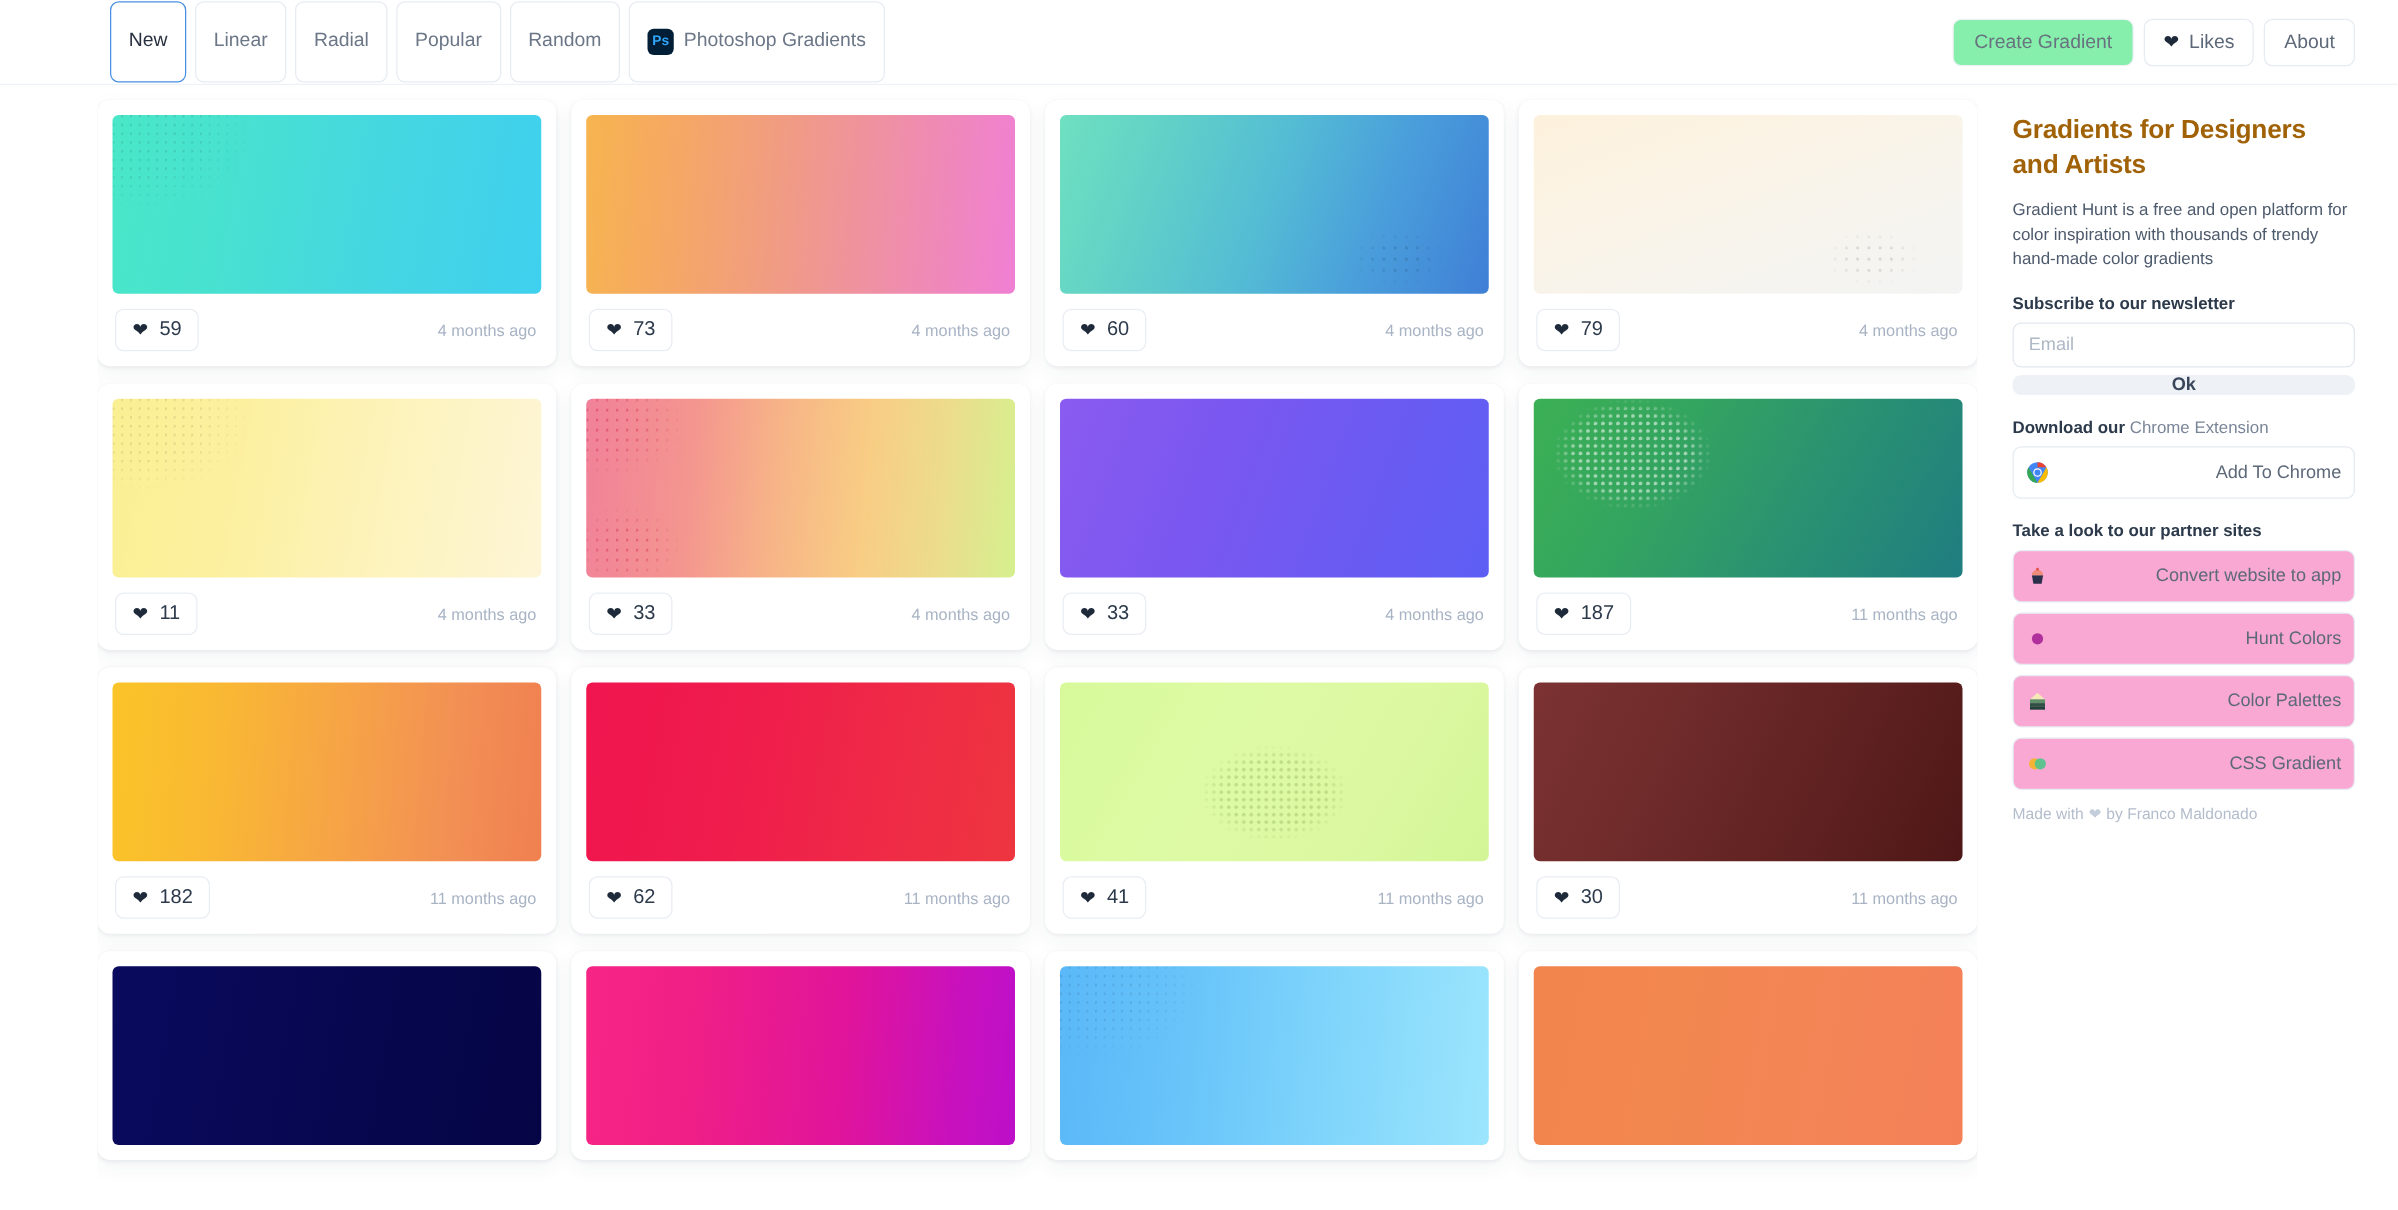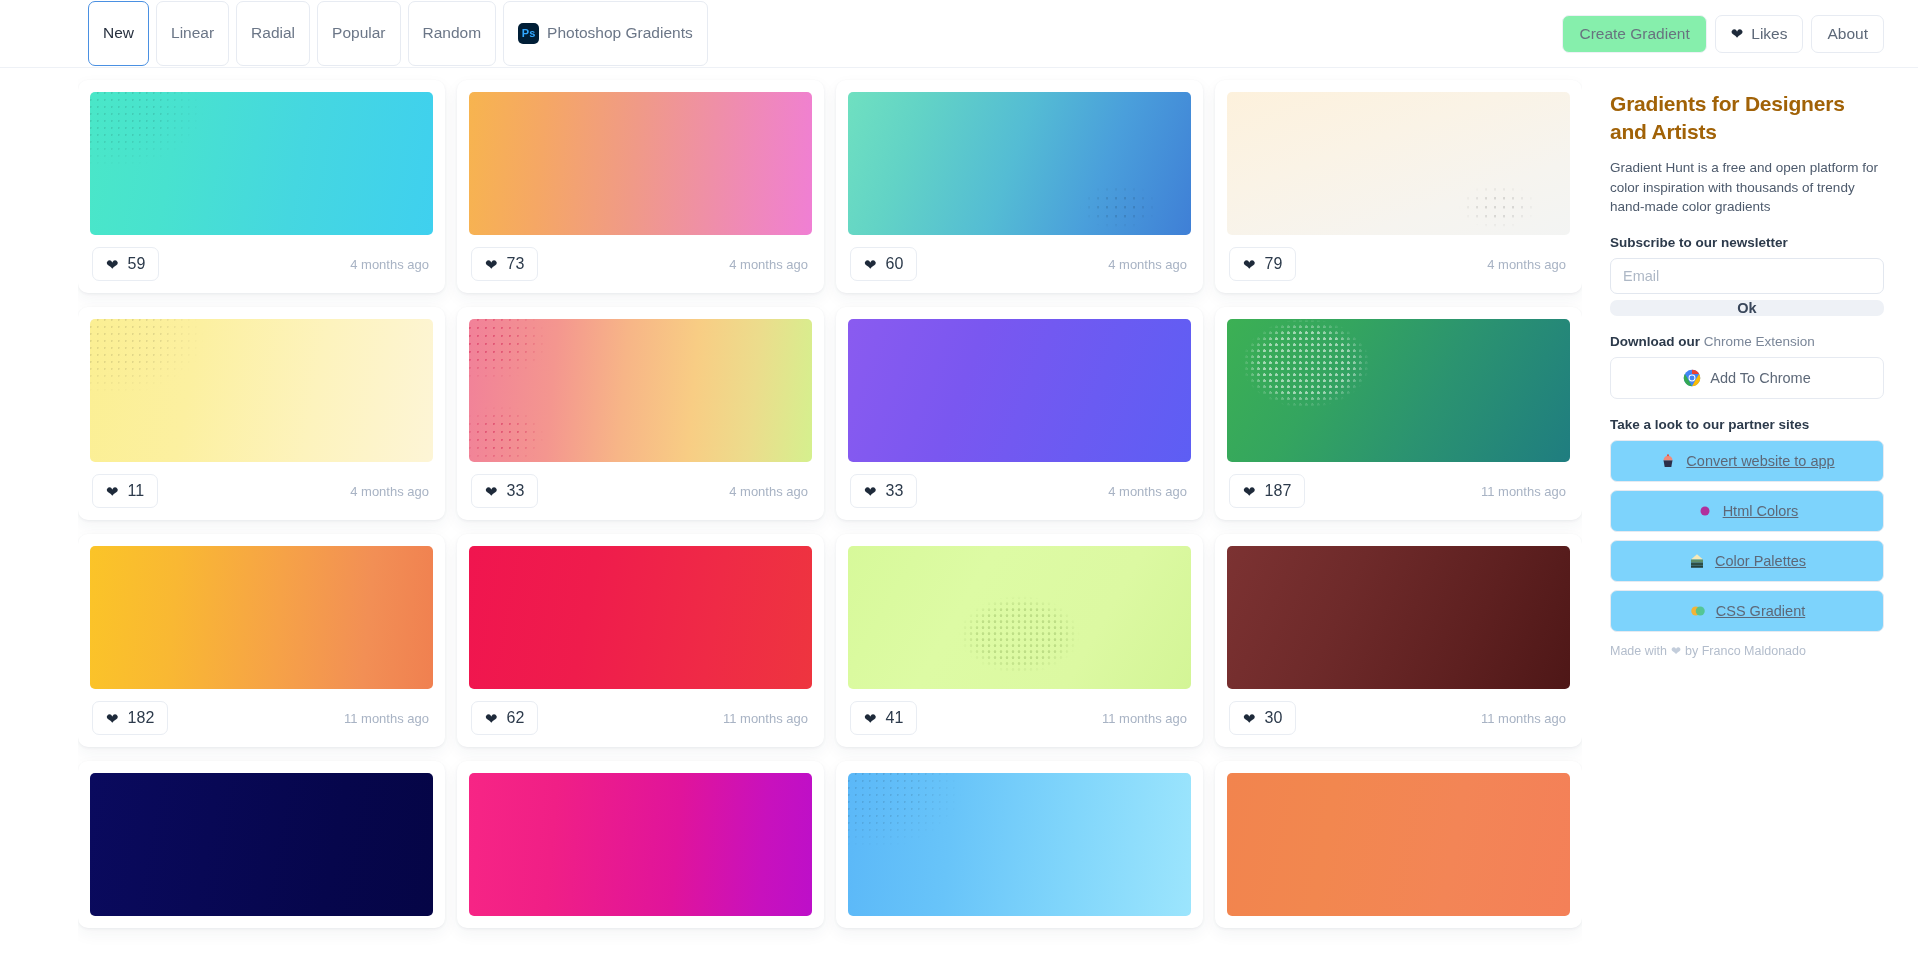--- a/index.html
+++ b/index.html
@@ -224,24 +224,24 @@
     border: 1px solid #e6eaf1;
     border-radius: 7px;
     background: #ffffff;
     padding: 11px 10px;
     font-size: 14.5px;
     color: #5d6878;
     cursor: pointer;
     font-family: "Liberation Sans", sans-serif;
     display: flex;
     align-items: center;
-    justify-content: center;
+    justify-content: space-between;
     gap: 9px;
   }
-  .side-btn.tinted { background: #7dd3fc; text-decoration: underline; }
+  .side-btn.tinted { background: #f9a8d4; }
   .side-ico { width: 18px; height: 18px; display: inline-block; flex: none; }
   .made-by {
     margin-top: 12px;
     font-size: 12.5px;
     color: #b3bdcc;
     display: flex;
     align-items: center;
     gap: 4px;
   }
   .made-by .hrt { color: #c3cddb; font-size: 12px; }
@@ -481,21 +481,21 @@
       </span>
       <span>Convert website to app</span>
     </button>
 
     <button class="side-btn tinted">
       <span class="side-ico">
         <svg viewBox="0 0 24 24" width="18" height="18" xmlns="http://www.w3.org/2000/svg">
           <circle cx="12" cy="12" r="6" fill="#b0309c"></circle>
         </svg>
       </span>
-      <span>Html Colors</span>
+      <span>Hunt Colors</span>
     </button>
 
     <button class="side-btn tinted">
       <span class="side-ico">
         <svg viewBox="0 0 24 24" width="18" height="18" xmlns="http://www.w3.org/2000/svg">
           <path d="M4 10 L12 3 L20 10 Z" fill="#f6e9b8"></path>
           <rect x="4" y="10" width="16" height="4" fill="#5f8f6a"></rect>
           <rect x="4" y="14" width="16" height="4" fill="#2f4f44"></rect>
           <rect x="4" y="18" width="16" height="3" fill="#24403a"></rect>
         </svg>

